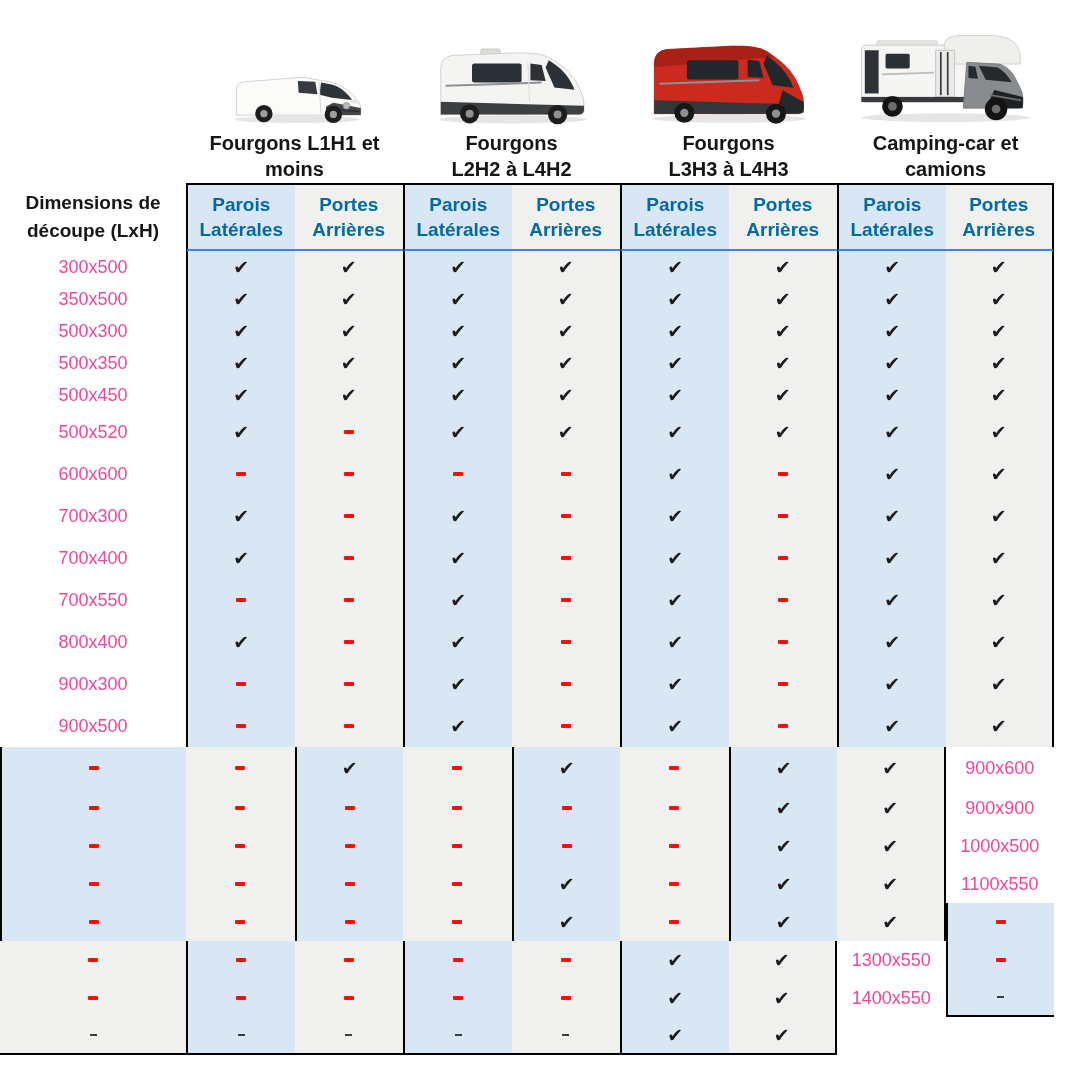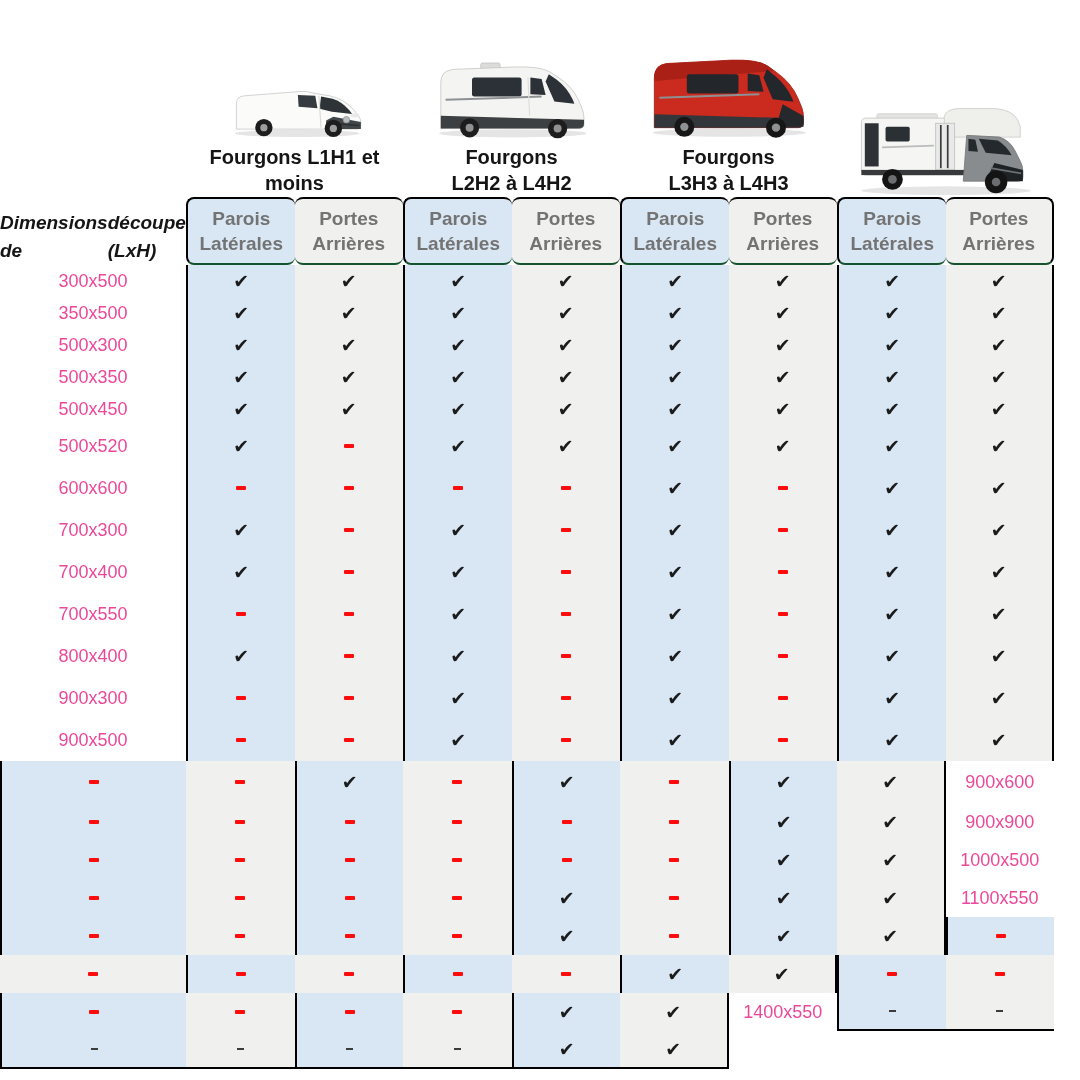--- a/index.html
+++ b/index.html
@@ -2,47 +2,47 @@
 <html lang="fr"><head>
 <meta charset="utf-8">
 <style>
   * { box-sizing: border-box; margin: 0; padding: 0; }
   html, body { background: #ffffff; }
   body {
     width: 1080px; height: 1080px; overflow: hidden;
     font-family: "Liberation Sans", "DejaVu Sans", sans-serif;
     color: #141414;
   }
-  .page { position: relative; width: 1080px; height: 980px; padding-top: 18px; }
+  .page { position: relative; width: 1080px; height: 980px; padding-top: 4px; }
 
   
   .top-row {
     display: grid;
     grid-template-columns: 186px repeat(4, 217px);
     height: 179px;
   }
   .vehicle-cell { display: flex; flex-direction: column; align-items: center; justify-content: flex-end; }
   .vehicle-img { height: 122px; display: flex; align-items: flex-end; justify-content: center; }
   .group-name { text-align: center; font-weight: 700; font-size: 20px; line-height: 26px; padding: 4px 0 3px; color: #151515; }
   .group-name span { display: block; }
 
   
   .grid { display: grid; grid-template-columns: 186px repeat(8, 108.5px); }
   .parois { background: #d9e7f5; }
   .portes { background: #f0f0ee; }
   .group-start { border-left: 2px solid #000; }
   .table-right { border-right: 2px solid #000; }
   .hdr-cell {
-    border-top: 2px solid #000; border-bottom: 2px solid #14532d;
+    border-top: 2px solid #000; border-bottom: 2px solid #3b82f6;
     display: flex; flex-direction: column; align-items: center; justify-content: center;
-    font-weight: 700; font-size: 19px; line-height: 25px; color: #737373; border-radius: 8px;
+    font-weight: 700; font-size: 19px; line-height: 25px; color: #0369a1;
   }
   .left-hdr {
-    display: flex; flex-direction: row; align-items: flex-end; justify-content: center;
-    font-weight: 700; font-style: italic; font-size: 19px; line-height: 28px; color: #151515;
+    display: flex; flex-direction: column; align-items: center; justify-content: center;
+    font-weight: 700; font-size: 19px; line-height: 28px; color: #151515;
   }
   .row-label { display: flex; align-items: center; justify-content: center; font-size: 18px; color: #ec4899; }
   .cell { display: flex; align-items: center; justify-content: center; }
   .cell.last-row { border-bottom: 2px solid #000; }
   .sym-check { font-family: "DejaVu Sans", sans-serif; font-size: 19px; font-weight: 700; color: #1b1b1b; line-height: 1; }
   .sym-dash { width: 10px; height: 4px; background: #fe0b0b; border-radius: 1px; }
   .sym-dash-muted { width: 7px; height: 2px; background: #3c3c3a; }
 </style>
 </head>
 <body>
@@ -142,20 +142,24 @@
           <path d="M148,56 L170,58 Q180,64 186,75 L156,72 Z" fill="#24292e"></path>
           <path d="M136,56 L144,57 L147,71 L136,70 Z" fill="#24292e"></path>
           <path d="M166,84 L199,92 L199,105 L156,105 Z" fill="#1f2224"></path>
           <line x1="162" y1="90" x2="197" y2="96" stroke="#6d7072" stroke-width="2"></line>
           <circle cx="48" cy="103" r="12" fill="#141414"></circle>
             <circle cx="48" cy="103" r="5" fill="#6b6e70"></circle>
           <circle cx="168" cy="106" r="13" fill="#141414"></circle>
             <circle cx="168" cy="106" r="5" fill="#6b6e70"></circle>
         </svg>
       </div>
+      <div class="group-name">
+        <span>Camping-car et</span>
+        <span>camions</span>
+      </div>
     </div>
   </div>
 
   <div class="grid" id="grid" style="grid-template-rows: 68px 32px 32px 32px 32px 32px 42px 42px 42px 42px 42px 42px 42px 42px 42px 38px 38px 38px 38px 38px 38px 38px;">
       <div class="left-hdr">
         <span>Dimensions de</span>
         <span>découpe (LxH)</span>
       </div>
       <div class="hdr-cell parois group-start">
         <span>Parois</span>
@@ -655,20 +659,21 @@
       </div>
       <div class="cell portes">
         <span class="sym-dash"></span>
       </div>
       <div class="cell parois group-start">
         <span class="sym-check">✔</span>
       </div>
       <div class="cell portes table-right">
         <span class="sym-check">✔</span>
       </div>
+      <div class="row-label">1300x550</div>
       <div class="cell parois group-start">
         <span class="sym-dash"></span>
       </div>
       <div class="cell portes">
         <span class="sym-dash"></span>
       </div>
       <div class="cell parois group-start">
         <span class="sym-dash"></span>
       </div>
       <div class="cell portes">

